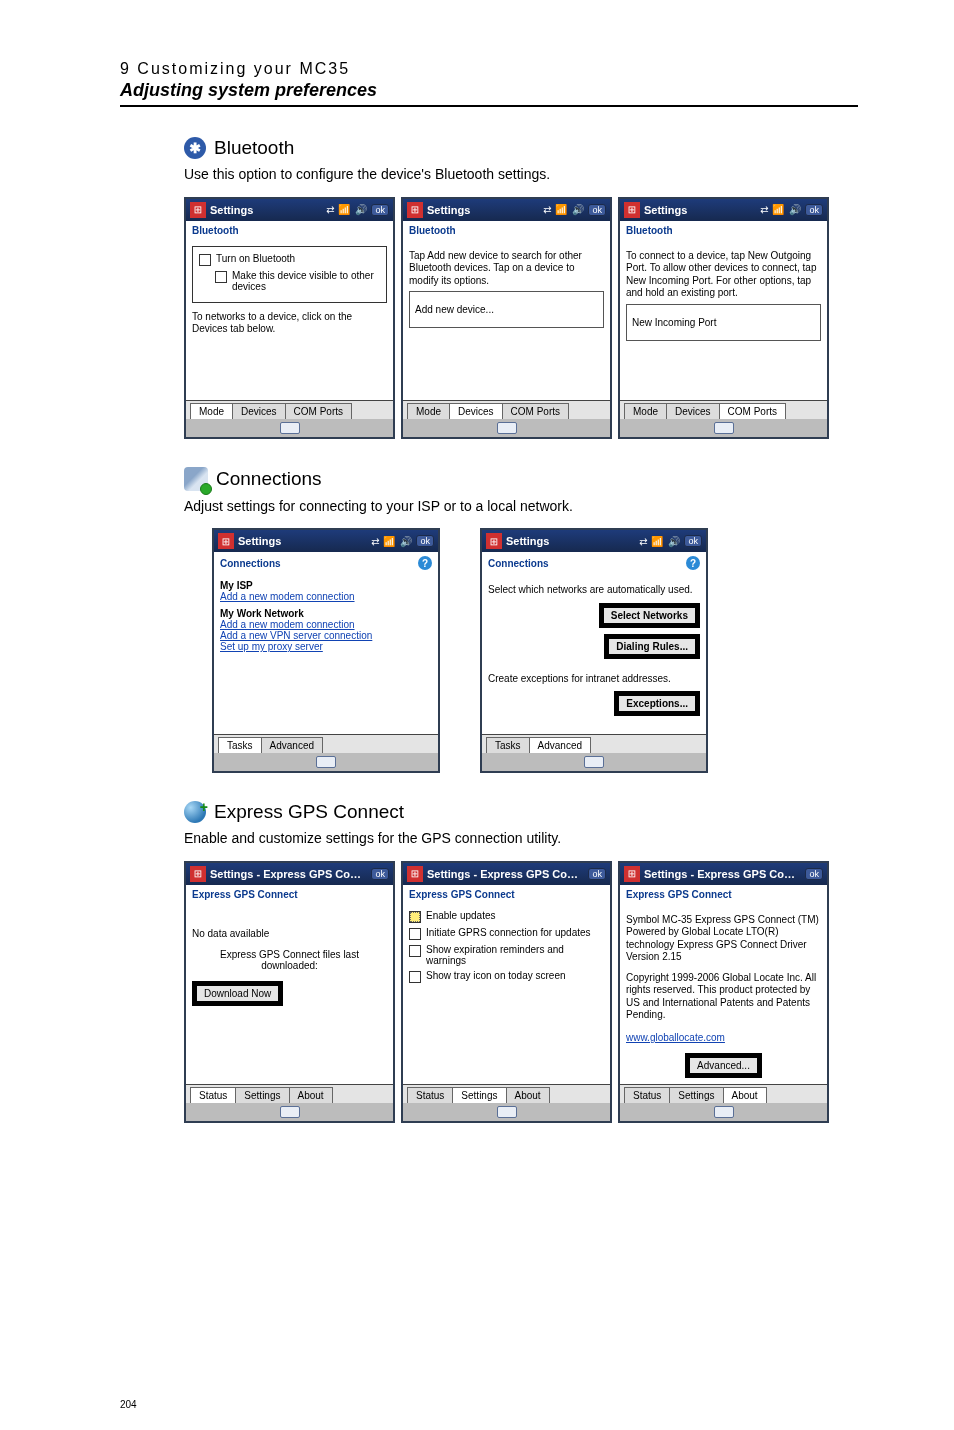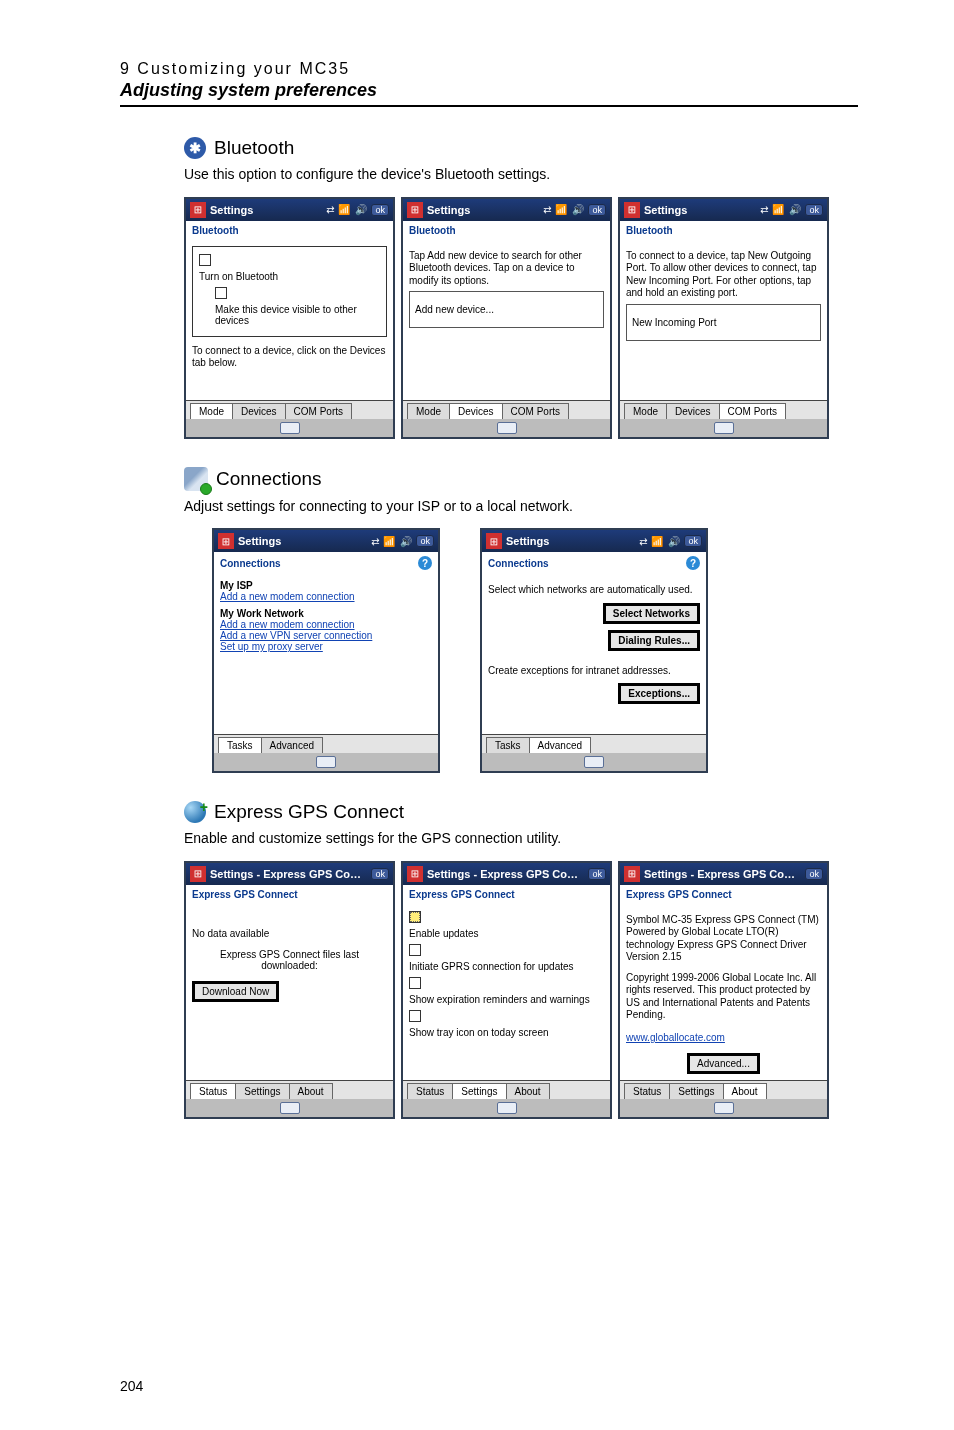--- a/index.html
+++ b/index.html
@@ -43,45 +43,45 @@
   .titlebar .t-title { font-weight:bold; flex:1; font-size:11px; white-space:nowrap; overflow:hidden; text-overflow:ellipsis; }
   .titlebar .tray { display:flex; gap:4px; align-items:center; font-size:10px; }
   .titlebar .ok { background:#3d5a9a; border:1px solid #1b2a4a; border-radius:3px; padding:0 3px; font-size:9px; }
 
   .subhead { color:#0b3a8e; font-weight:bold; padding:4px 6px; display:flex; align-items:center; justify-content:space-between; }
   .help { width:14px; height:14px; background:#2b8ad6; color:#fff; border-radius:50%; display:flex; align-items:center; justify-content:center; font-size:10px; font-weight:bold; }
 
   .body-area { flex:1; background:#fff; padding:6px; min-height:160px; }
 
   .group-box { border:1px solid #333; padding:6px; margin-bottom:8px; }
-  .chk { display:flex; gap:5px; align-items:flex-start; margin-bottom:4px;flex-direction:column; }
+  .chk { display:flex; gap:5px; align-items:flex-start; margin-bottom:4px; }
   .chk .box { width:12px; height:12px; border:1px solid #333; background:#fff; flex-shrink:0; margin-top:1px; }
   .chk .box.sel { background:#ffed7a; outline:1px dotted #666; outline-offset:-2px; }
   .chk.indent { margin-left:16px; }
 
   .note { margin-top:4px; line-height:1.25; }
   .link { color:#1143b3; text-decoration:underline; cursor:pointer; }
 
   .field-box { border:1px solid #555; padding:12px 5px; margin-top:4px; background:#fff; }
 
   .btn {
-    display:inline-block; border:3px solid #000000; background:#e6e6e6;
+    display:inline-block; border:5px solid #000000; background:#e6e6e6;
     padding:2px 7px; font-size:10px; font-weight:bold; cursor:pointer;
   }
   .btn.small { font-weight:normal; }
 
   .bottom-tabs { border-top:1px solid #444; background:#e4e4e4; padding:2px 4px 0; display:flex; gap:0; }
   .tab { border:1px solid #666; border-bottom:none; background:#dcdcdc; padding:2px 8px; font-size:10px; margin-right:-1px; }
   .tab.active { background:#fff; position:relative; z-index:1; }
   .sip-bar { background:#bcbcbc; height:18px; display:flex; align-items:center; justify-content:center; }
   .sip-bar .kbd { width:20px; height:12px; background:#e9eef6; border:1px solid #5a6f96; border-radius:2px; }
 
   .center-col { display:flex; flex-direction:column; align-items:flex-start; text-align:center; gap:10px; padding-top:18px; }
 
-  .pagenum { position:absolute; left:120px; bottom:36px; font-size:14px;margin-top:9px; }
+  .pagenum { position:absolute; left:120px; bottom:20px; font-size:10px;margin-top:9px; }
 
   
   .shots-pair { display:flex; gap:40px; justify-content:flex-start; padding-left:28px; }
   .shots-pair .shot { width:228px; }
 
 </style>
 </head>
 <body>
 
 <div class="page">
@@ -117,21 +117,21 @@
           <div class="group-box">
             <div class="chk">
               <span class="box"></span>
                 <span>Turn on Bluetooth</span>
             </div>
             <div class="chk indent">
               <span class="box"></span>
                 <span>Make this device visible to other devices</span>
             </div>
           </div>
-          <div class="note">To connect to a device, click on the Devices tab below.</div>
+          <div class="note">To networks to a device, click on the Devices tab below.</div>
         </div>
         <div class="bottom-tabs">
           <span class="tab active">Mode</span>
           <span class="tab">Devices</span>
           <span class="tab">COM Ports</span>
         </div>
         <div class="sip-bar">
             <span class="kbd"></span>
           </div>
       </div>

